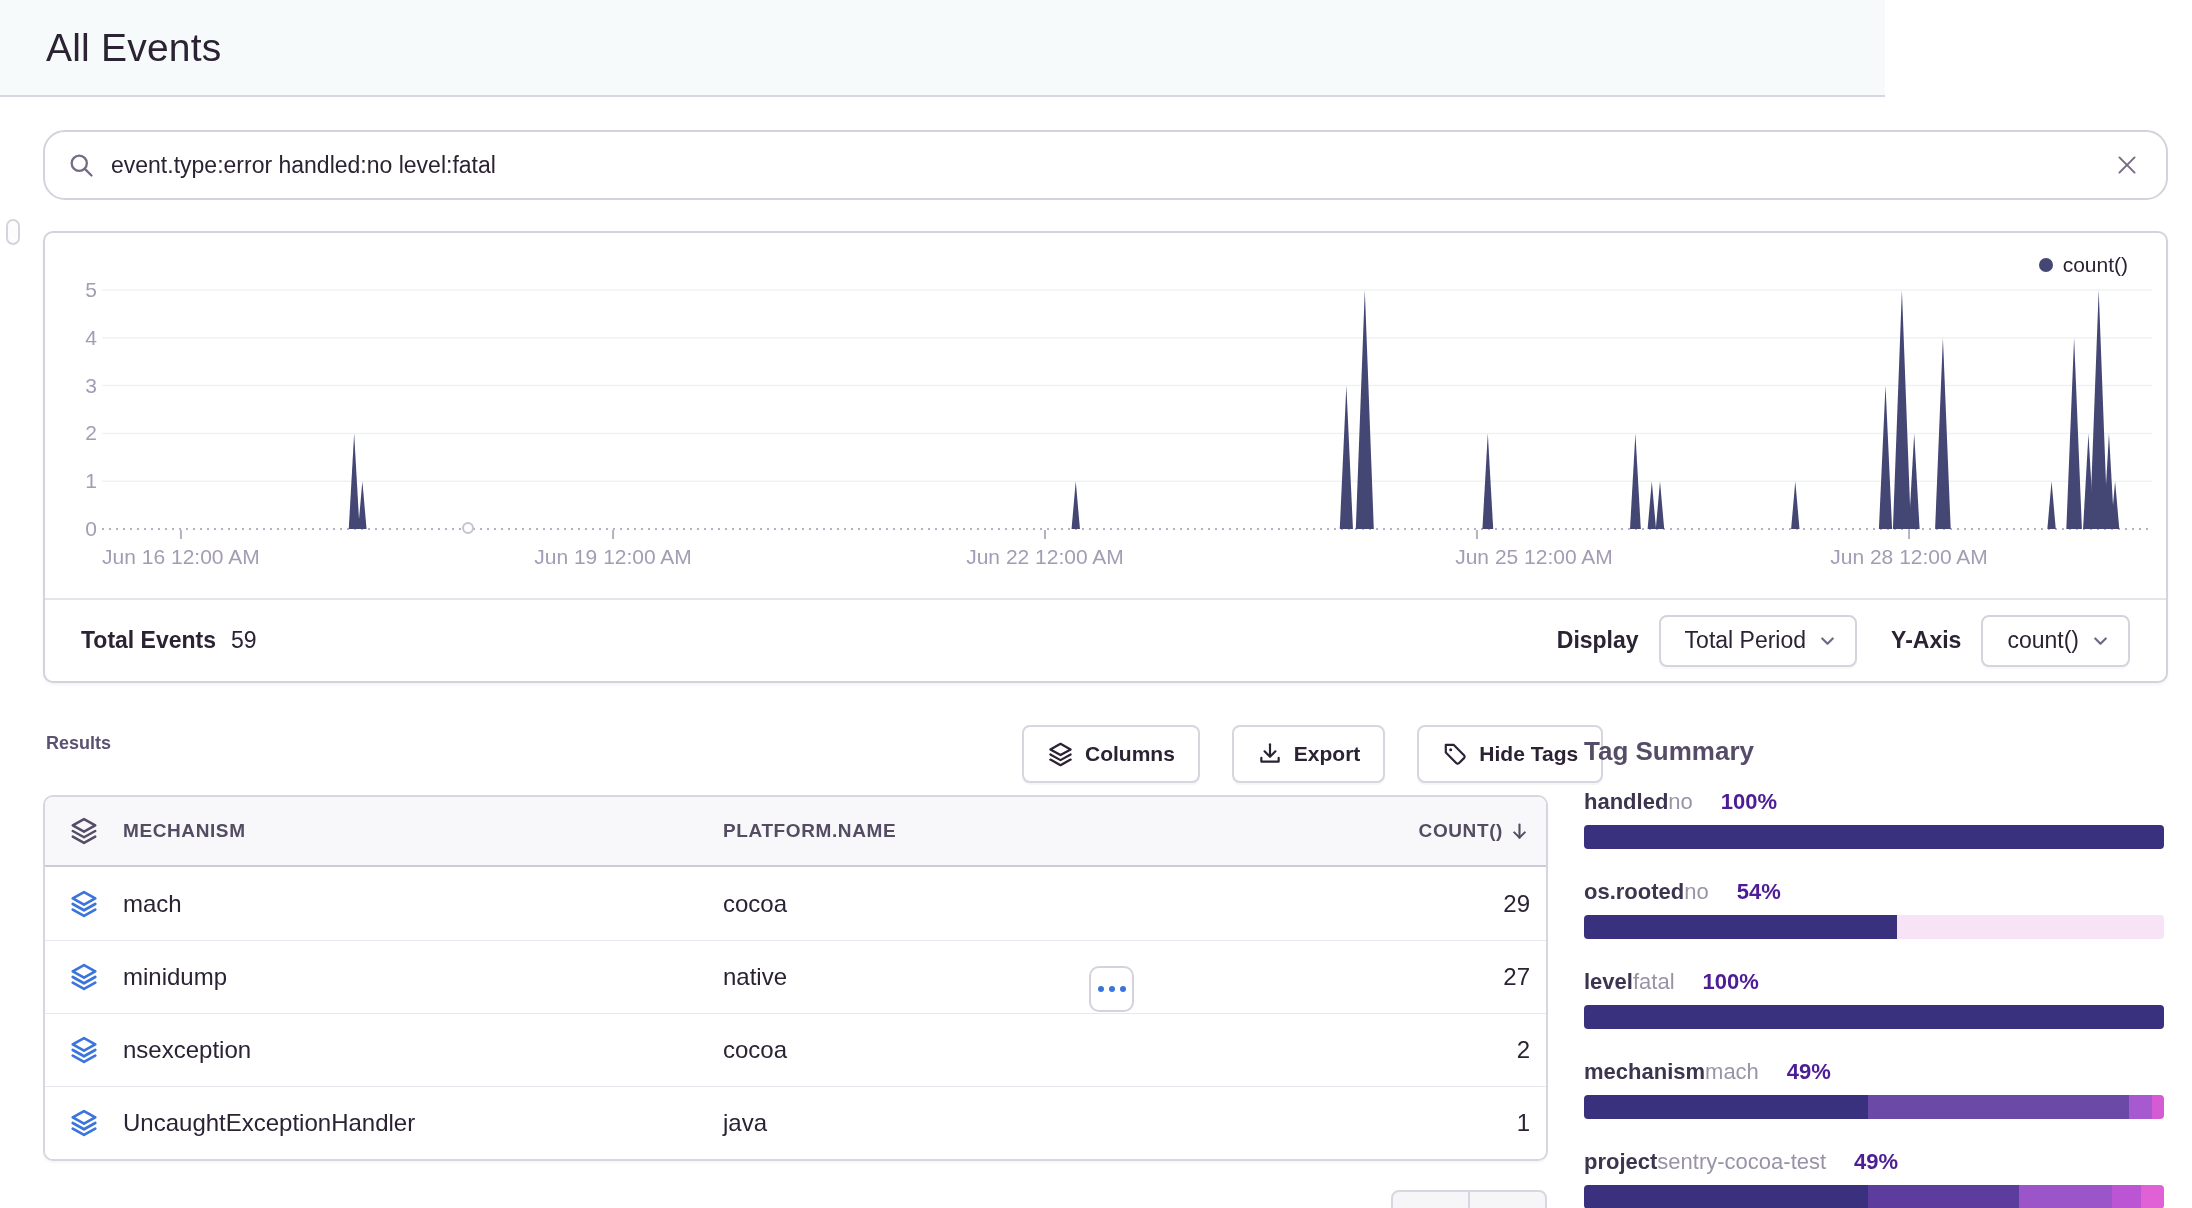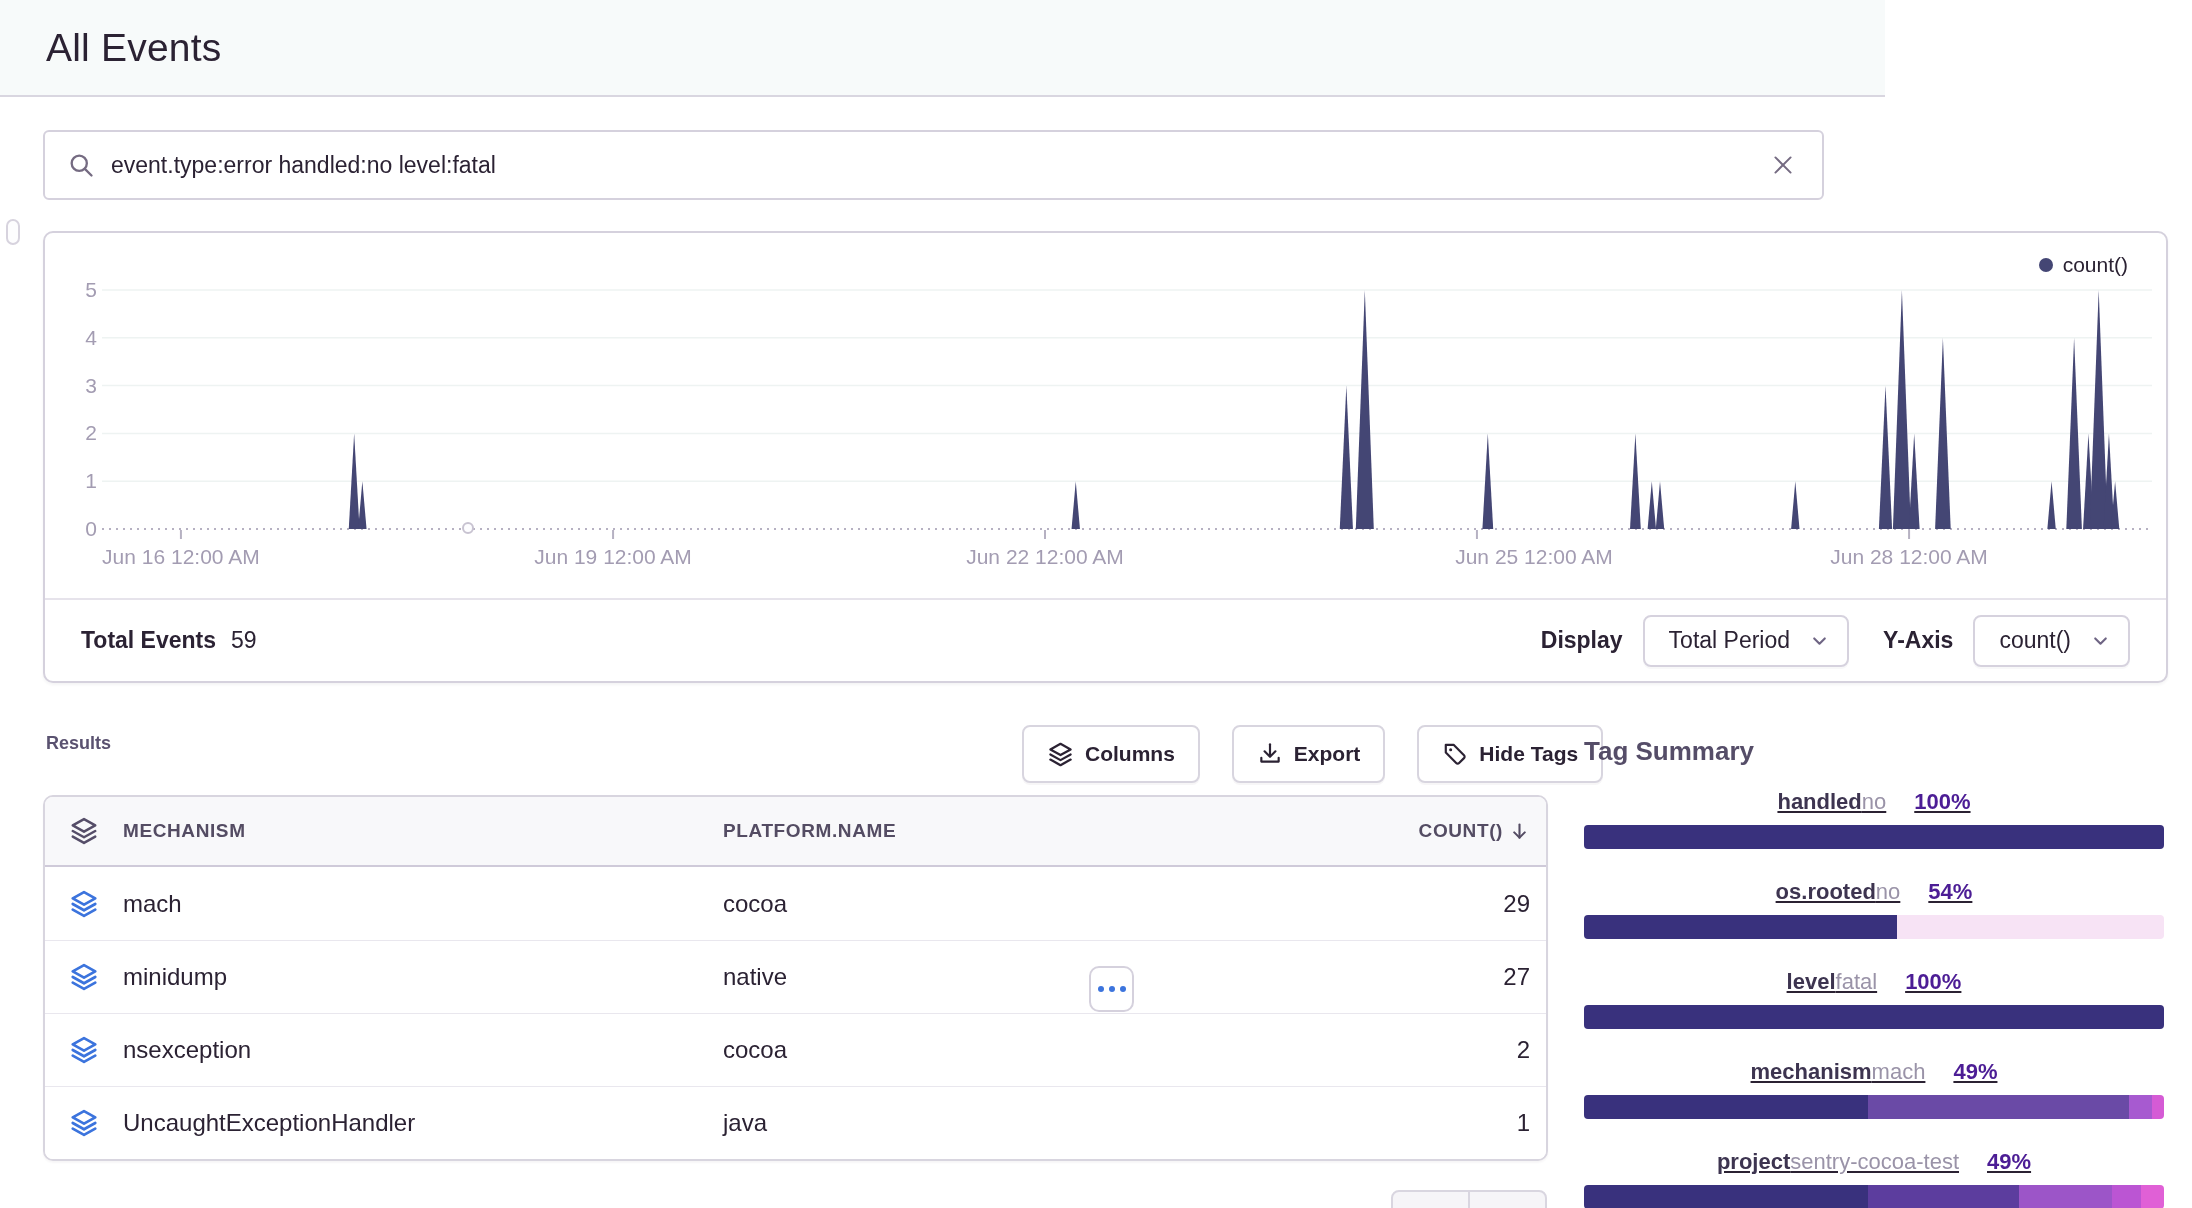--- a/index.html
+++ b/index.html
@@ -5,21 +5,21 @@
   * { margin:0; padding:0; box-sizing:border-box; }
   html,body { width:2192px; height:1208px; }
   body { font-family:"Liberation Sans","DejaVu Sans",sans-serif; background:#ffffff; color:#2b2233; }
   #app { position:relative; width:2192px; height:1208px; overflow:hidden; background:#fff; }
 
   
   .page-header { position:absolute; left:0; top:0; width:1885px; height:97px; background:#f7fafa; border-bottom:2px solid #d9d6e0; display:flex; align-items:center; padding-left:46px; }
   .page-title { font-size:39px; font-weight:500; color:#2b2233; letter-spacing:0.2px; }
 
   
-  .search-bar { position:absolute; left:43px; top:130px; width:1781px; height:70px; background:#fff; border:2px solid #d5d1dd; border-radius:6px; display:flex; align-items:center; padding:0 26px 0 22px; }
+  .search-bar { position:absolute; left:43px; top:130px; width:2125px; height:70px; background:#fff; border:2px solid #d5d1dd; border-radius:22px; display:flex; align-items:center; padding:0 26px 0 22px; }
   .search-bar svg { flex:none; }
   .search-input { flex:1; border:none; outline:none; background:transparent; font-family:inherit; font-size:23px; color:#2b2233; margin-left:16px; }
   .clear-x { cursor:pointer; }
 
   
   .left-handle { position:absolute; left:6px; top:219px; width:14px; height:26px; border:2px solid #d7d3de; border-radius:8px; background:#fdfdfe; }
 
   
   .chart-panel { position:absolute; left:43px; top:231px; width:2125px; height:452px; background:#fff; border:2px solid #d5d1dd; border-radius:10px; box-shadow:0 2px 3px rgba(43,34,51,0.05); }
   .legend { position:absolute; top:20px; right:38px; display:flex; align-items:center; gap:10px; }
@@ -27,21 +27,21 @@
   .legend-label { font-size:21px; color:#2b2233; }
   .y-label { position:absolute; left:4px; width:48px; text-align:right; font-size:21px; color:#a39cb2; line-height:28px; }
   .x-label { position:absolute; top:312px; width:260px; text-align:center; font-size:21px; color:#a39cb2; }
   #spikes-svg { position:absolute; left:57px; top:37px; }
   .hover-marker { position:absolute; left:417px; top:289px; width:12px; height:12px; border:2px solid #c8c3d1; border-radius:50%; background:#fdfdff; }
   .chart-footer { position:absolute; left:0; bottom:0; width:100%; height:83px; border-top:2px solid #e6e3eb; display:flex; align-items:center; padding:0 36px; }
   .total-label { font-size:23px; font-weight:700; color:#2b2233; }
   .total-value { font-size:23px; color:#2b2233; margin-left:15px; }
   .footer-right { margin-left:auto; display:flex; align-items:center; }
   .ctl-label { font-size:23px; font-weight:700; color:#2b2233; }
-  .dropdown { height:52px; background:#fff; border:2px solid #d6d2de; border-radius:8px; display:flex; align-items:center; gap:20px; padding:0 18px 0 24px; margin-left:20px; cursor:pointer; box-shadow:0 2px 0 rgba(43,34,51,0.03); }
+  .dropdown { height:52px; background:#fff; border:2px solid #d6d2de; border-radius:8px; display:flex; align-items:center; gap:12px; padding:0 18px 0 24px; margin-left:20px; cursor:pointer; box-shadow:0 2px 0 rgba(43,34,51,0.03); }
   .dropdown span { font-size:23px; color:#2b2233; }
   .gap-lg { width:34px; }
 
   
   .results-heading { position:absolute; left:46px; top:733px; font-size:18px; font-weight:700; color:#5a5270; }
   .toolbar { position:absolute; left:1022px; top:725px; display:flex; gap:32px; }
   .tool-btn { height:58px; background:#fff; border:2px solid #d8d5df; border-radius:8px; display:flex; align-items:center; gap:11px; padding:0 23px; font-size:21px; font-weight:700; color:#2b2233; cursor:pointer; box-shadow:0 2px 0 rgba(43,34,51,0.04); }
 
   
   .results-table { position:absolute; left:43px; top:795px; width:1505px; background:#fff; border:2px solid #d8d5df; border-radius:10px; overflow:hidden; box-shadow:0 2px 2px rgba(43,34,51,0.04); }
@@ -69,21 +69,21 @@
   
   .pagination { position:absolute; left:1391px; top:1190px; display:flex; z-index:5; }
   .page-btn { width:79px; height:34px; background:#f6f5f8; border:2px solid #d9d6e0; }
   .page-btn:first-child { border-radius:8px 0 0 0; }
   .page-btn:last-child { border-radius:0 8px 0 0; margin-left:-2px; }
 
   
   .tag-summary { position:absolute; left:1584px; top:736px; width:580px; }
   .tag-heading { font-size:26px; font-weight:700; color:#554d68; margin-bottom:22px; }
   .tag-item { margin-bottom:30px; }
-  .tag-label-row { display:flex; justify-content:center; align-items:baseline; margin-bottom:10px;text-decoration:underline; }
+  .tag-label-row { display:flex; justify-content:flex-start; align-items:baseline; margin-bottom:10px; }
   .tag-name { font-size:22px; font-weight:700; color:#3d3450; }
   .tag-right { display:flex; gap:28px; align-items:baseline; }
   .tag-topvalue { font-size:22px; color:#9a93a8; }
   .tag-pct { font-size:22px; font-weight:700; color:#4c1d95; }
   .tag-bar { height:24px; border-radius:4px; overflow:hidden; display:flex; cursor:pointer; }
   .tag-seg { height:100%; }
 </style>
 </head>
 <body>
 

